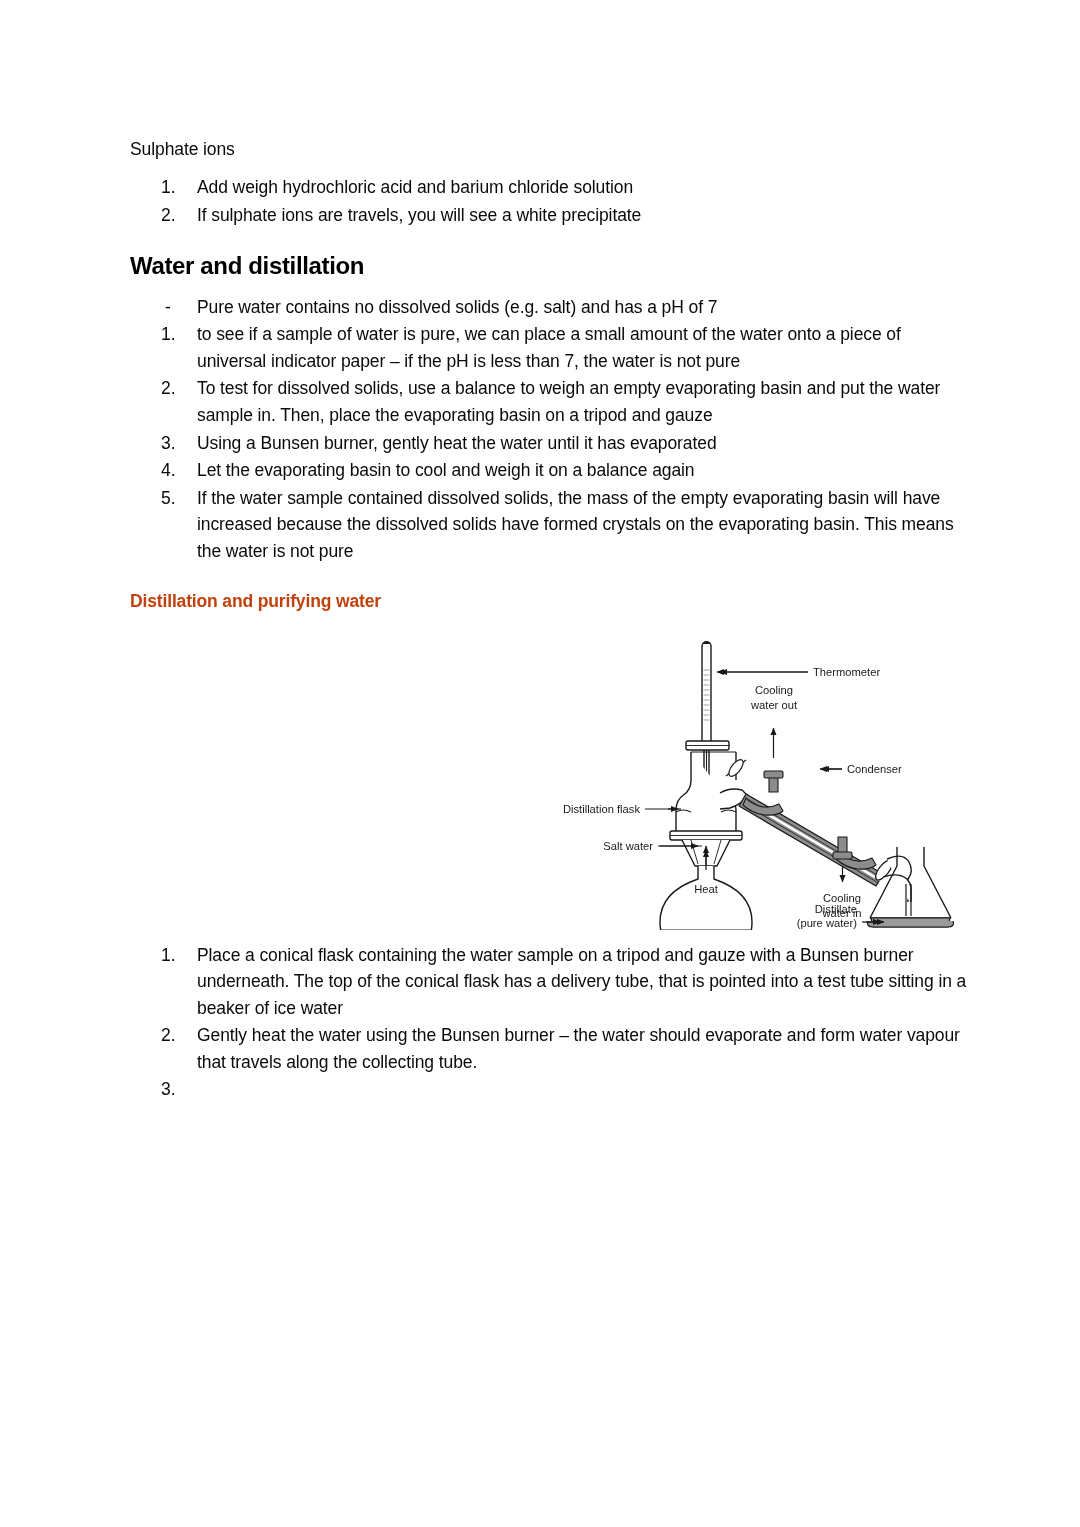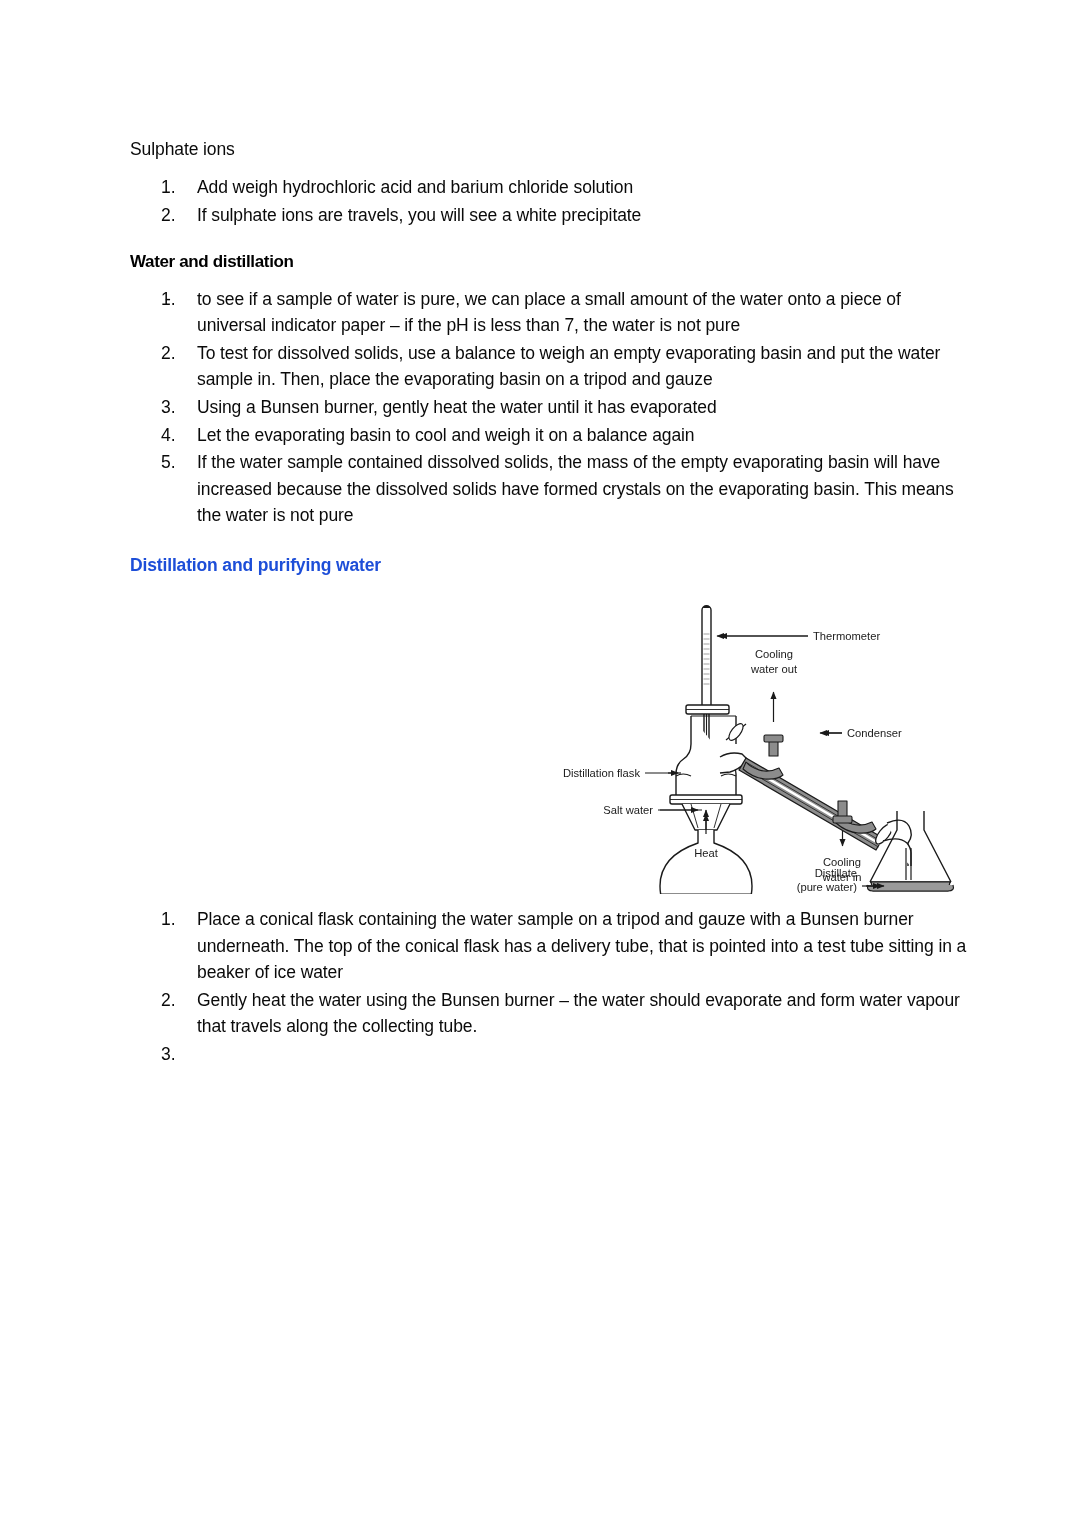--- a/index.html
+++ b/index.html
@@ -56,33 +56,33 @@
     top: 0;
     width: 28px;
     text-align: left;
     font-size: 17.5px;
   }
   .list li .marker.dash {
     left: 35px;
   }
 
   h1.section-title {
-    font-size: 17px;
+    font-size: 24px;
     font-weight: bold;
     margin: 23px 0 14px 0;
     letter-spacing: -0.35px;
     color: #000;
   }
 
   h2.sub-title {
     font-size: 17.5px;
     font-weight: bold;
     margin: 26px 0 0 0;
     letter-spacing: -0.15px;
-    color: #1d4ed8;
+    color: #c2410c;
   }
 
   .diagram-wrap {
     width: 100%;
     display: flex;
     justify-content: flex-end;
     margin: 18px 0 8px 0;
   }
   .diagram {
     width: 420px;
@@ -112,20 +112,21 @@
       <span class="marker">2.</span>
       <span>If sulphate ions are travels, you will see a white precipitate</span>
     </li>
   </ol>
 
   <h1 class="section-title">Water and distillation</h1>
 
   <ol class="list">
     <li>
       <span class="marker dash">-</span>
+      <span>Pure water contains no dissolved solids (e.g. salt) and has a pH of 7</span>
     </li>
     <li>
       <span class="marker">1.</span>
       <span>to see if a sample of water is pure, we can place a small amount of the water onto a piece of universal indicator paper – if the pH is less than 7, the water is not pure</span>
     </li>
     <li>
       <span class="marker">2.</span>
       <span>To test for dissolved solids, use a balance to weigh an empty evaporating basin and put the water sample in. Then, place the evaporating basin on a tripod and gauze</span>
     </li>
     <li>

